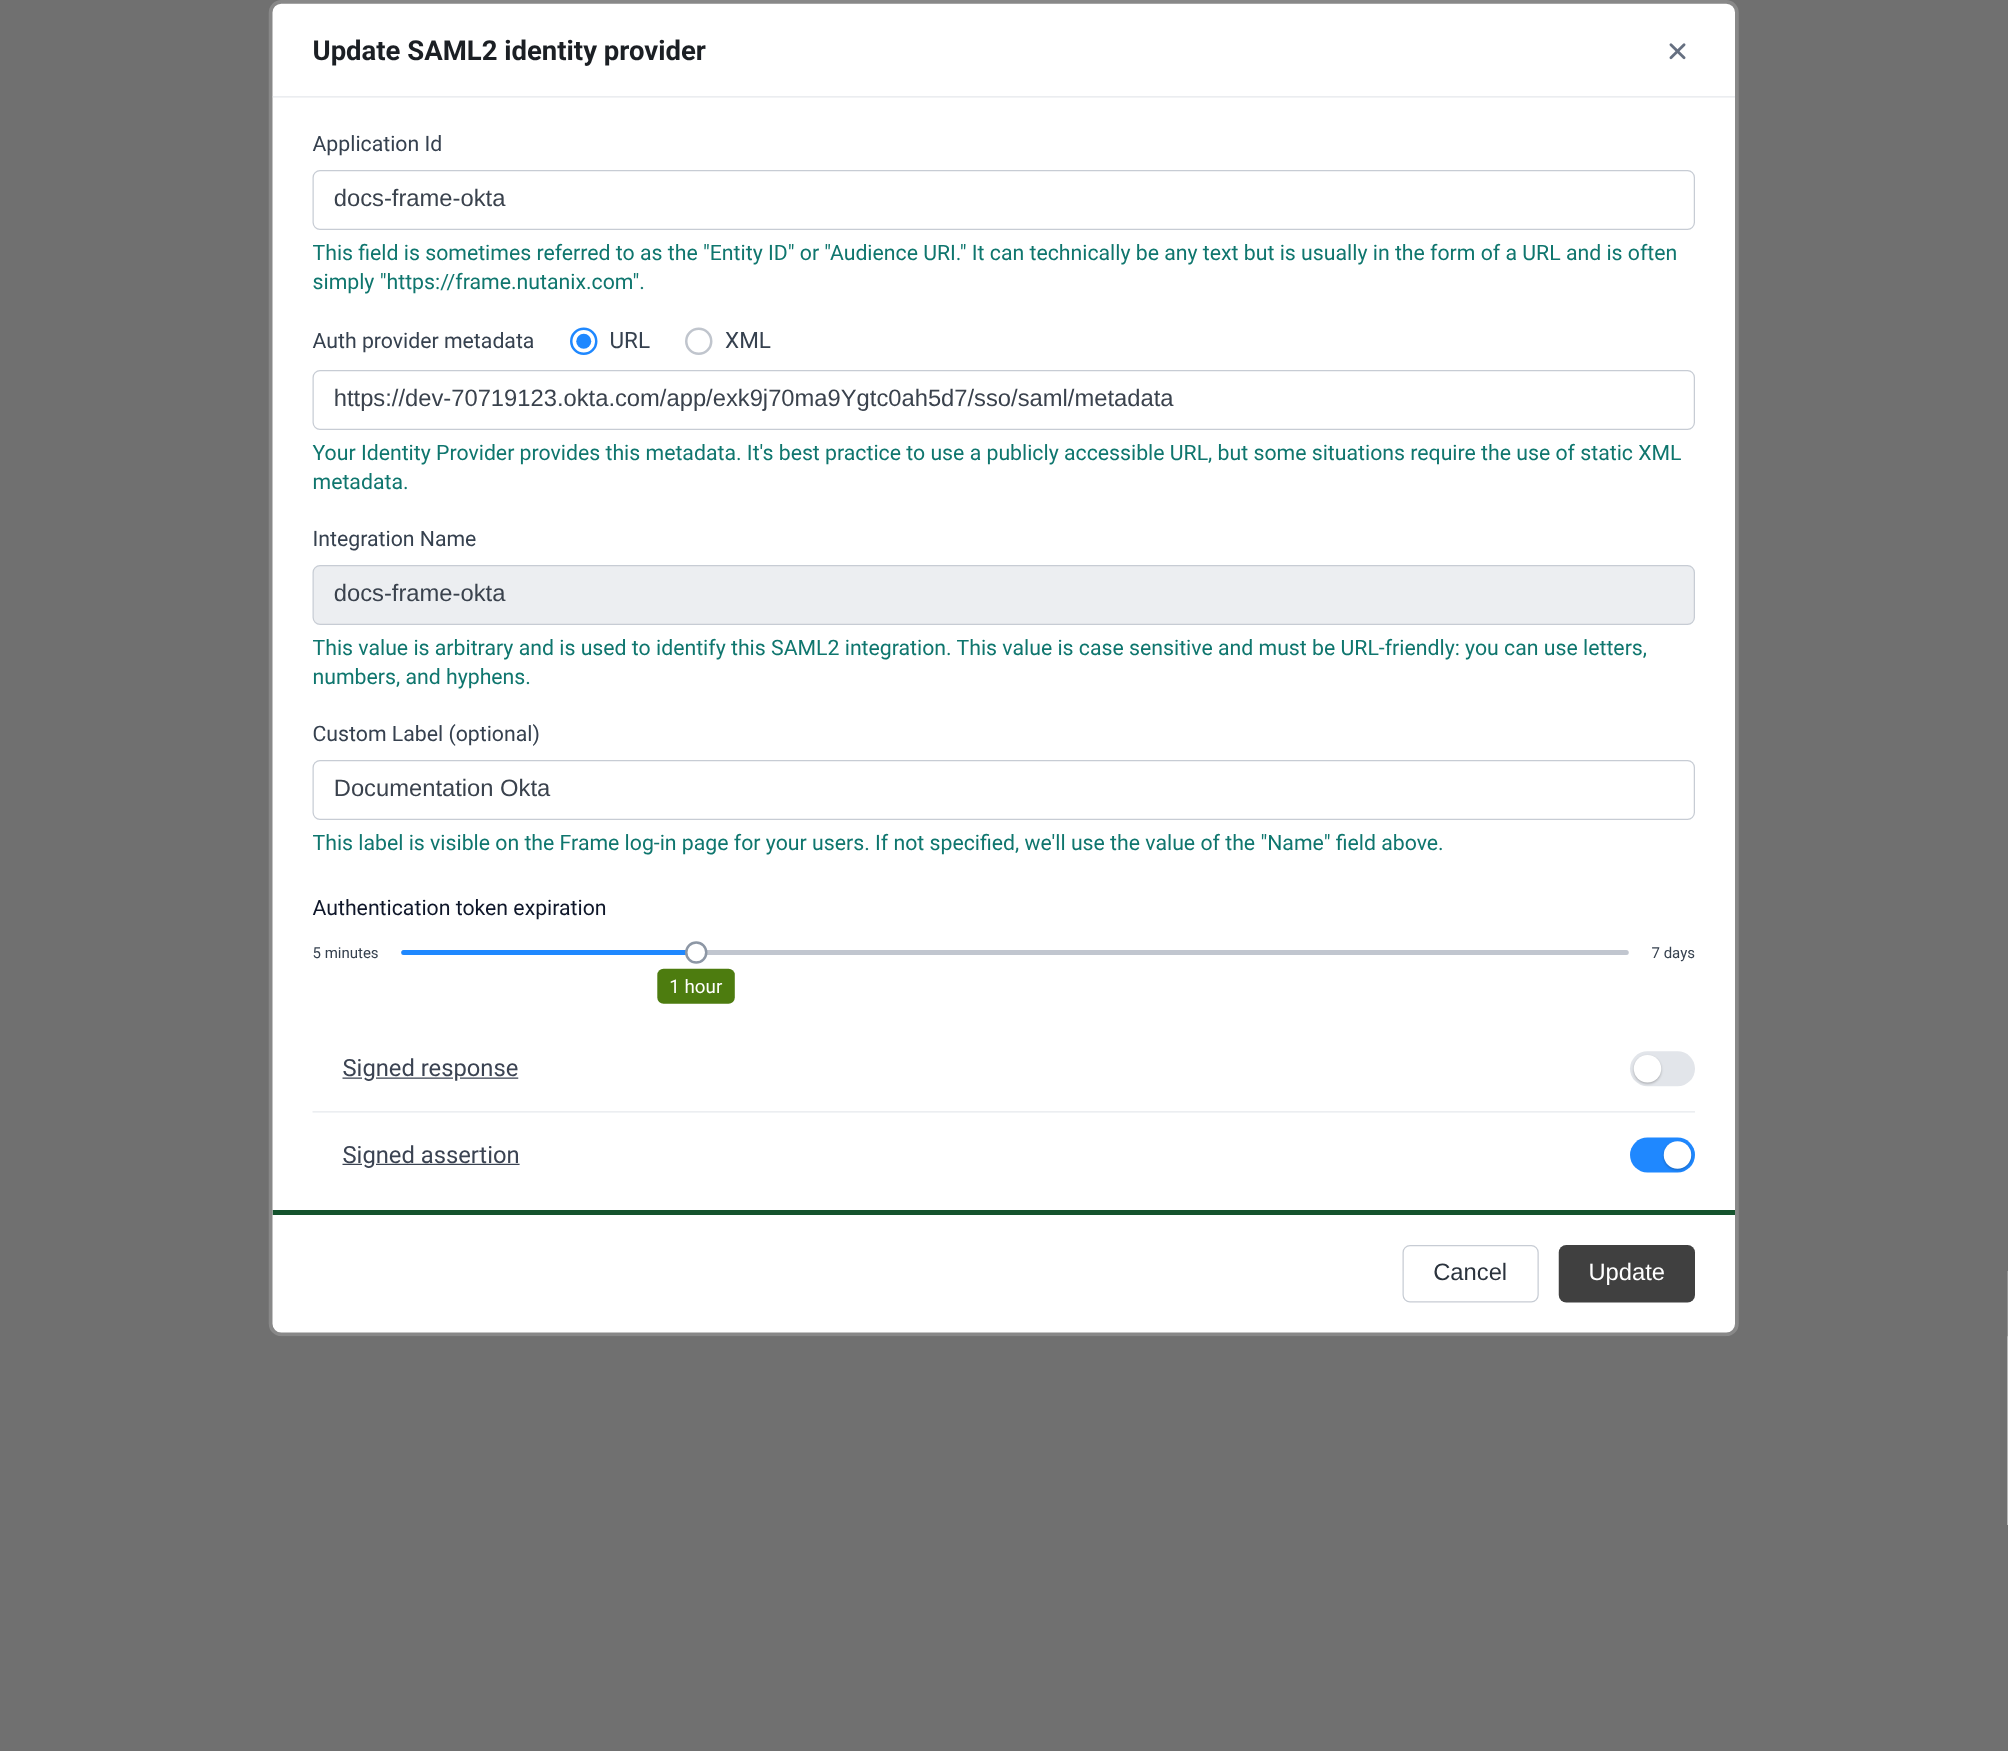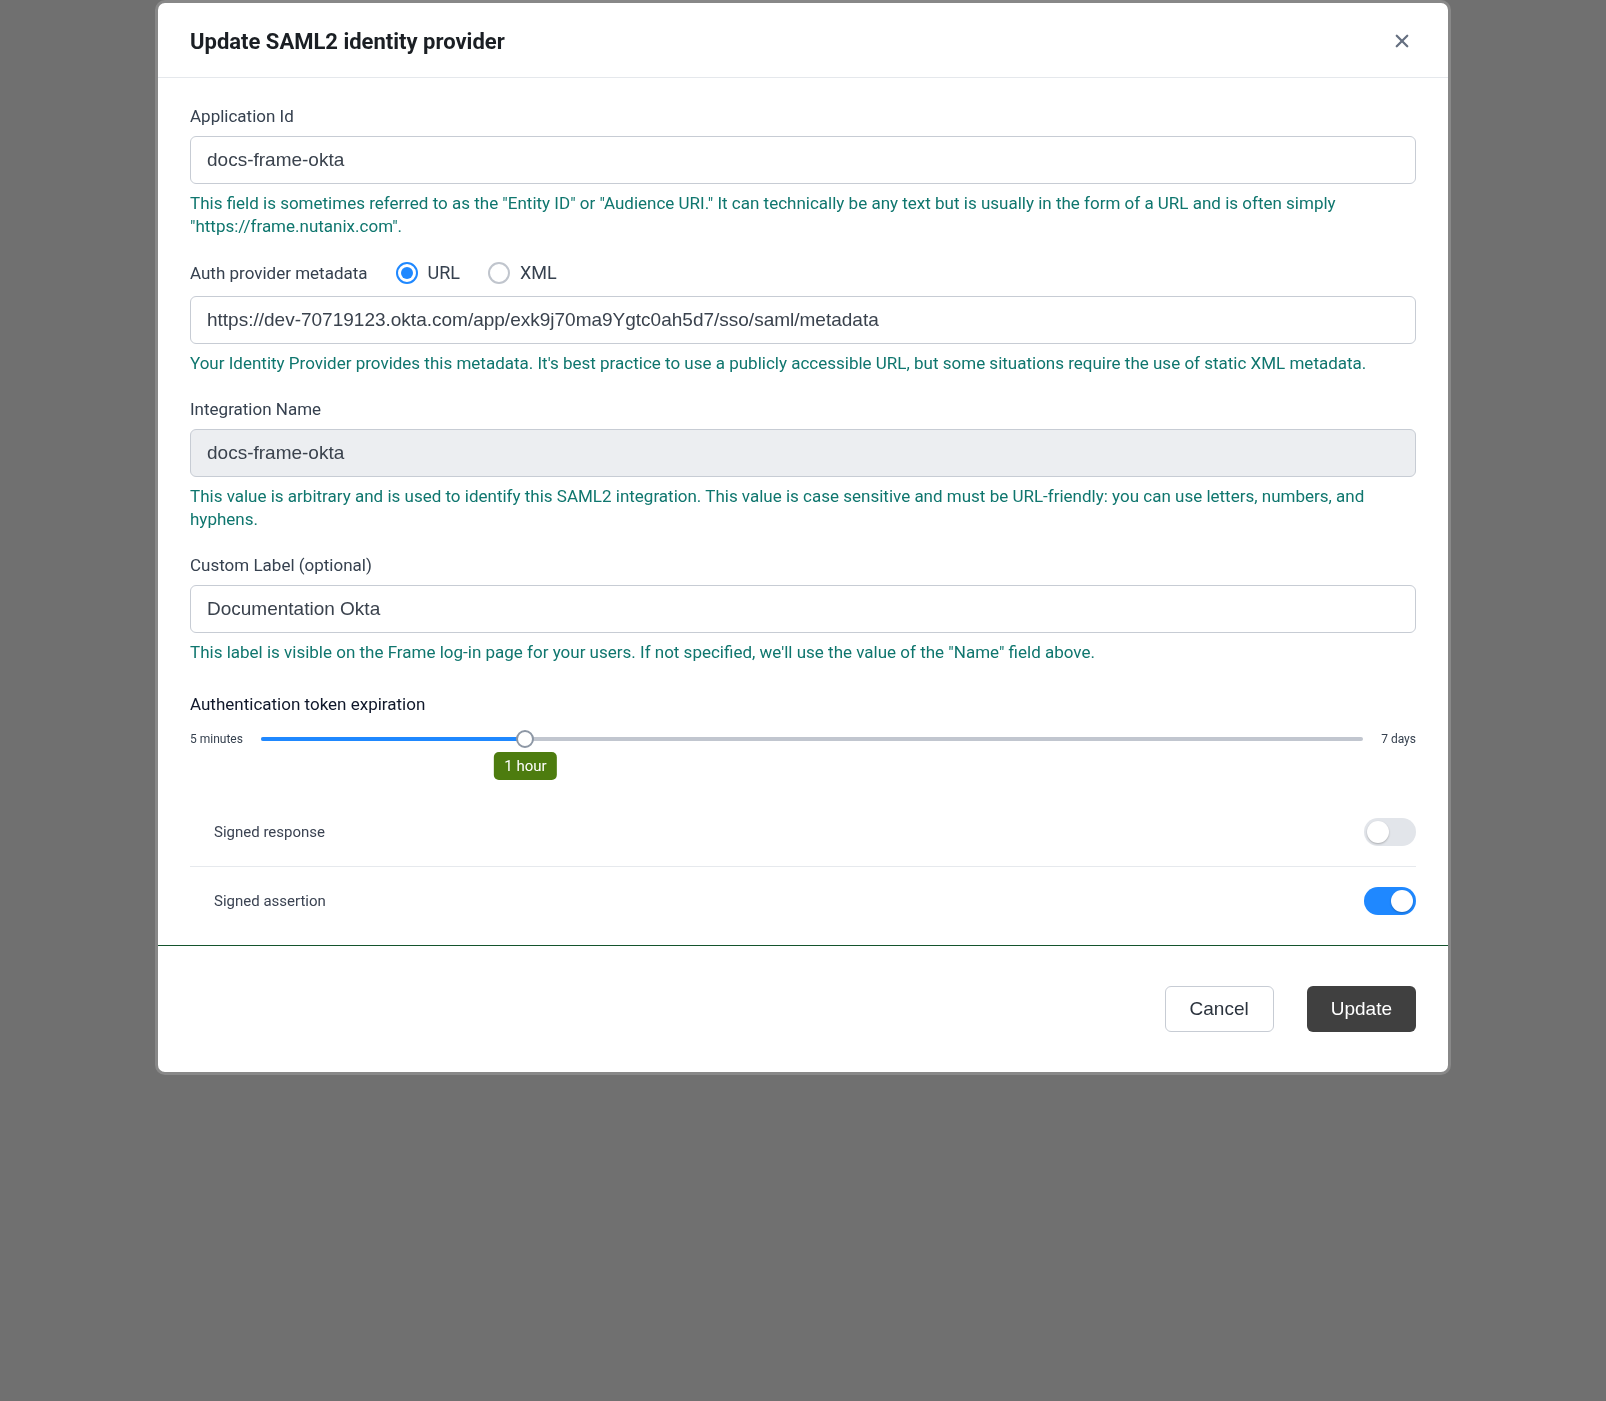--- a/index.html
+++ b/index.html
@@ -2,21 +2,21 @@
 <html><head>
 <meta charset="utf-8">
 <style>
   * { box-sizing: border-box; }
   html, body {
     margin: 0; padding: 0;
     font-family: -apple-system, BlinkMacSystemFont, "Segoe UI", Roboto, "Helvetica Neue", Arial, sans-serif;
     background: #707070;
   }
   .modal-wrap {
-    width: 1296px;
+    width: 1176px;
     margin: 0 auto;
     background: #fff;
     border: 3px solid #888;
     border-radius: 10px;
     overflow: hidden;
   }
   .modal-header {
     display: flex;
     align-items: center;
     justify-content: space-between;
@@ -129,38 +129,38 @@
     background: #4d7c0f; color: #fff; font-size: 15px;
     padding: 5px 10px; border-radius: 5px; white-space: nowrap;
   }
 
   .toggle-row {
     display: flex; align-items: center; justify-content: space-between;
     padding: 20px 0 20px 24px;
     border-bottom: 1px solid #e6e9ed;
   }
   .toggle-row:last-of-type { border-bottom: none; }
-  .toggle-label { font-size: 15px; color: #3b4352; }
+  .toggle-label { font-size: 19px; color: #3b4352; text-decoration: underline; }
   .toggle {
     width: 52px; height: 28px; border-radius: 14px; position: relative;
     cursor: pointer;
   }
   .toggle.off { background: #e2e5ea; }
   .toggle.on { background: #1f88ff; }
   .toggle-knob {
     position: absolute; top: 3px; width: 22px; height: 22px; border-radius: 50%;
     background: #fff; box-shadow: 0 1px 2px rgba(0,0,0,0.25);
   }
   .toggle.off .toggle-knob { left: 3px; }
   .toggle.on .toggle-knob { right: 3px; }
 
   .modal-footer {
-    border-top: 1px solid #14532d;
-    padding: 40px 32px;
-    display: flex; justify-content: flex-end; gap: 33px;
+    border-top: 4px solid #14532d;
+    padding: 24px 32px;
+    display: flex; justify-content: flex-end; gap: 16px;
   }
   .btn {
     height: 46px; padding: 0 24px; border-radius: 6px;
     font-size: 19px; display: flex; align-items: center; justify-content: center;
     cursor: pointer; border: none;
   }
   .btn-secondary {
     background: #fff; border: 1px solid #c7ccd4; color: #2b333d;
   }
   .btn-primary {

